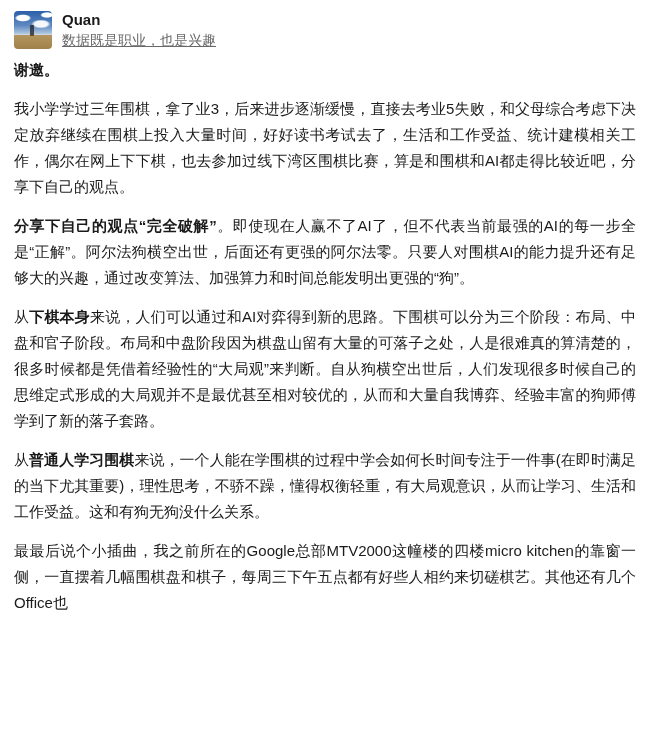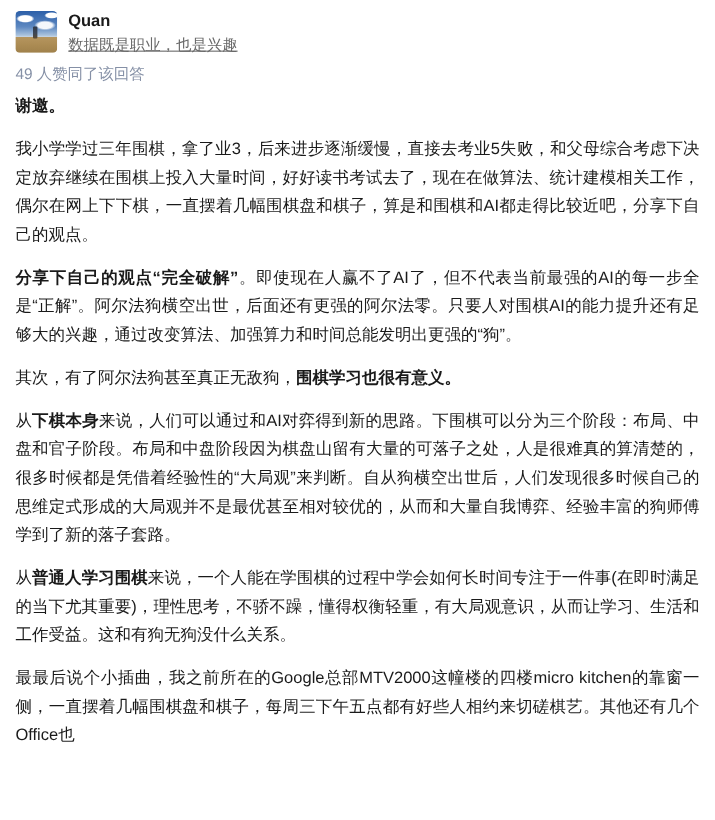--- a/index.html
+++ b/index.html
@@ -12,21 +12,21 @@
     overflow: hidden;
     background: var(--background, #ffffff);
     font-family: "Liberation Sans", "DejaVu Sans", sans-serif;
   }
   .post {
     padding: 10px 14px 0 14px;
   }
   
   .author {
     display: flex;
-    align-items: flex-start;
+    align-items: center;
     gap: 10px;
   }
   .avatar {
     width: 38px;
     height: 38px;
     border-radius: 4px;
     position: relative;
     overflow: hidden;
     flex: 0 0 auto;
     cursor: pointer;
@@ -95,25 +95,23 @@
   <div class="author">
     <div class="avatar">
       <div class="avatar-person"></div>
     </div>
     <div class="author-info">
       <div class="name">Quan</div>
       <div class="bio">数据既是职业，也是兴趣</div>
     </div>
   </div>
 
-  <div class="upvote">49 人赞同了该回答</div>
 
   <div class="body">
       <p><b>谢邀。</b></p>
-      <p><span>我小学学过三年围棋，拿了业3，后来进步逐渐缓慢，直接去考业5失败，和父母综合考虑下决定放弃继续在围棋上投入大量时间，好好读书考试去了，现在在做算法、统计建模相关工作，偶尔在网上下下棋，一直摆着几幅围棋盘和棋子，算是和围棋和AI都走得比较近吧，分享下自己的观点。</span></p>
+      <p><span>我小学学过三年围棋，拿了业3，后来进步逐渐缓慢，直接去考业5失败，和父母综合考虑下决定放弃继续在围棋上投入大量时间，好好读书考试去了，生活和工作受益、统计建模相关工作，偶尔在网上下下棋，也去参加过线下湾区围棋比赛，算是和围棋和AI都走得比较近吧，分享下自己的观点。</span></p>
       <p><b>分享下自己的观点“完全破解”</b><span>。即使现在人赢不了AI了，但不代表当前最强的AI的每一步全是“正解”。阿尔法狗横空出世，后面还有更强的阿尔法零。只要人对围棋AI的能力提升还有足够大的兴趣，通过改变算法、加强算力和时间总能发明出更强的“狗”。</span></p>
-      <p><span>其次，有了阿尔法狗甚至真正无敌狗，</span><b>围棋学习也很有意义。</b></p>
       <p><span>从</span><b>下棋本身</b><span>来说，人们可以通过和AI对弈得到新的思路。下围棋可以分为三个阶段：布局、中盘和官子阶段。布局和中盘阶段因为棋盘山留有大量的可落子之处，人是很难真的算清楚的，很多时候都是凭借着经验性的“大局观”来判断。自从狗横空出世后，人们发现很多时候自己的思维定式形成的大局观并不是最优甚至相对较优的，从而和大量自我博弈、经验丰富的狗师傅学到了新的落子套路。</span></p>
       <p><span>从</span><b>普通人学习围棋</b><span>来说，一个人能在学围棋的过程中学会如何长时间专注于一件事(在即时满足的当下尤其重要)，理性思考，不骄不躁，懂得权衡轻重，有大局观意识，从而让学习、生活和工作受益。这和有狗无狗没什么关系。</span></p>
       <p><span>最最后说个小插曲，我之前所在的Google总部MTV2000这幢楼的四楼micro kitchen的靠窗一侧，一直摆着几幅围棋盘和棋子，每周三下午五点都有好些人相约来切磋棋艺。其他还有几个Office也</span></p>
     </div>
 
 </div>
 
 </body></html>

